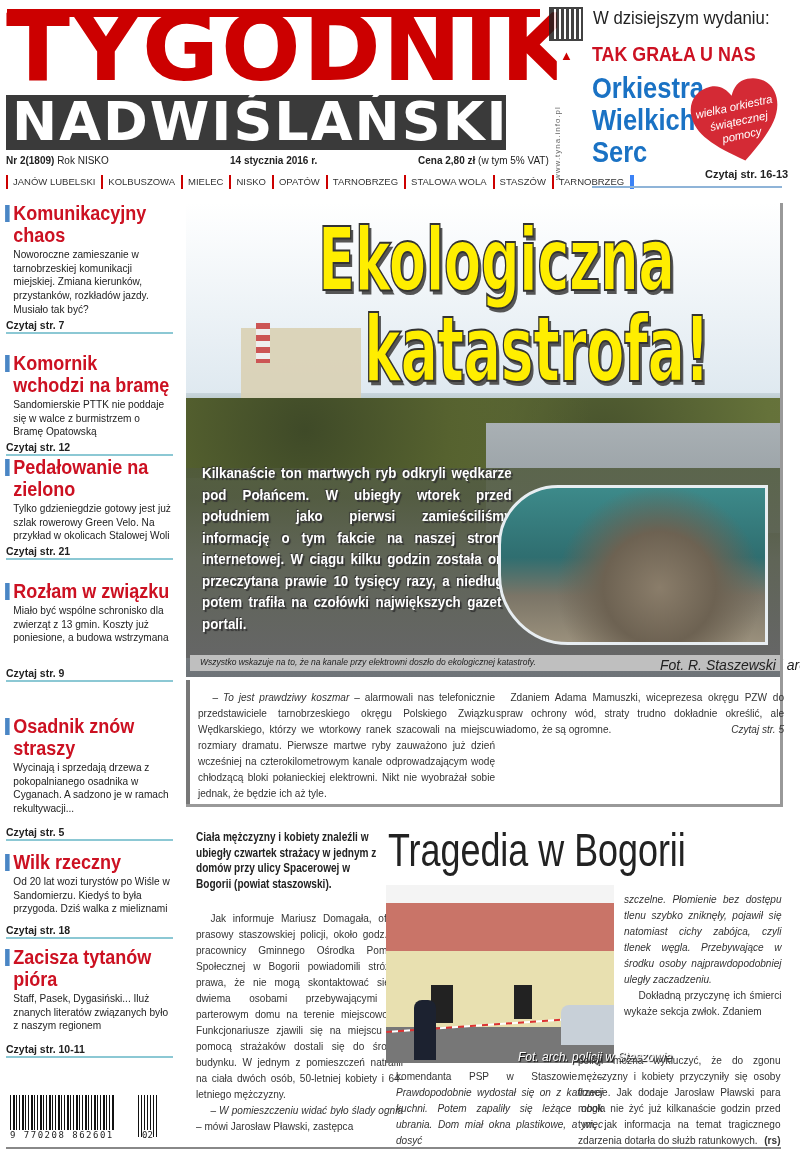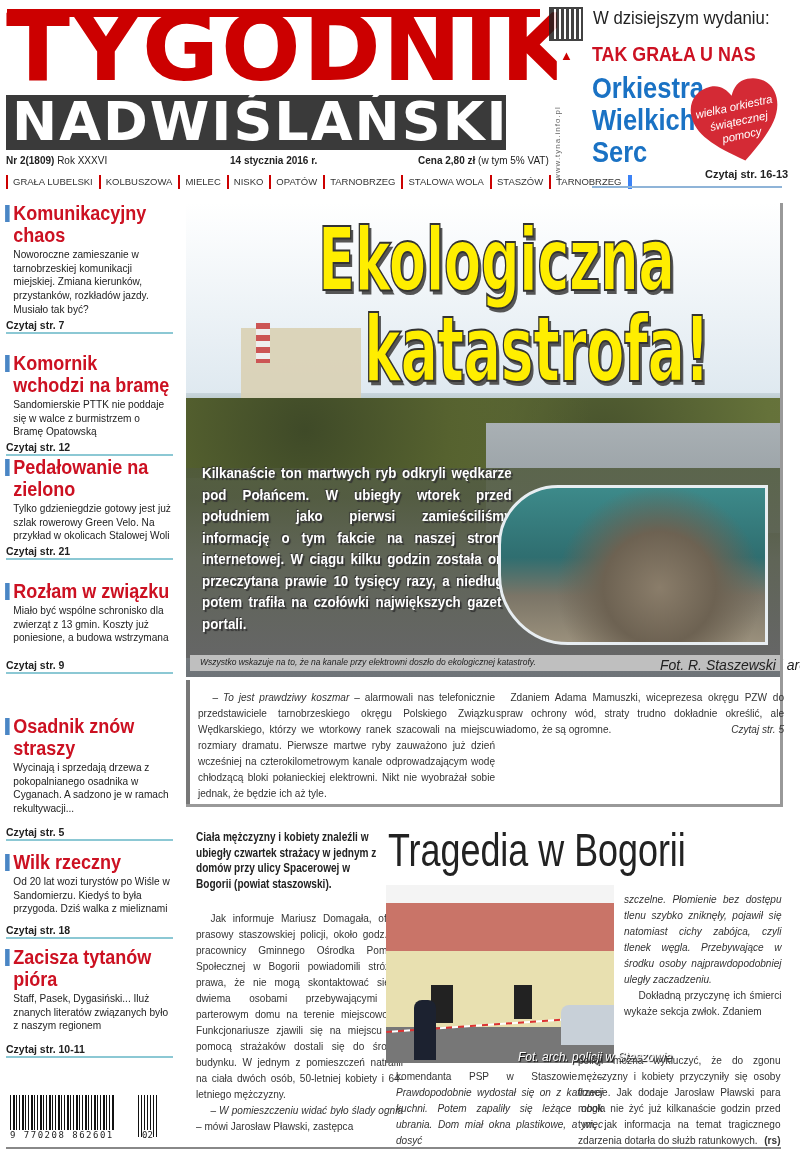--- a/index.html
+++ b/index.html
@@ -97,29 +97,29 @@
 </head>
 <body>
 
 <div class="abs" id="mast-red-bar"></div>
 <div class="abs" id="mast-title1">TYGODNIK</div>
 <div class="abs" id="mast-title2-bg"></div>
 <div class="abs" id="mast-title2">NADWIŚLAŃSKI</div>
 
 <div class="abs meta" style="left:6px;">
   <b>Nr 2(1809)</b>
-  <span>Rok XXXVI</span>
+  <span>Rok NISKO</span>
 </div>
 <div class="abs meta" style="left:230px;font-weight:bold;">14 stycznia 2016 r.</div>
 <div class="abs meta" style="left:418px;">
   <b>Cena 2,80 zł</b>
   <span>(w tym 5% VAT)</span>
 </div>
 <div class="abs" id="towns">
-  <span>GRAŁA LUBELSKI</span>
+  <span>JANÓW LUBELSKI</span>
   <span>KOLBUSZOWA</span>
   <span>MIELEC</span>
   <span>NISKO</span>
   <span>OPATÓW</span>
   <span>TARNOBRZEG</span>
   <span>STALOWA WOLA</span>
   <span>STASZÓW</span>
   <span>TARNOBRZEG</span>
 </div>
 
@@ -155,21 +155,21 @@
 </div>
 <div class="abs sb-item" style="top:456px;">
   <div class="sb-head">Pedałowanie na zielono</div>
   <div class="sb-text">Tylko gdzieniegdzie gotowy jest już szlak rowerowy Green Velo. Na przykład w okolicach Stalowej Woli</div>
   <div class="sb-read">Czytaj str. 21</div>
   <div class="sb-rule"></div>
 </div>
 <div class="abs sb-item" style="top:580px;">
   <div class="sb-head">Rozłam w związku</div>
   <div class="sb-text">Miało być wspólne schronisko dla zwierząt z 13 gmin. Koszty już poniesione, a budowa wstrzymana</div>
-  <div class="sb-read" style="margin-top:14px;">Czytaj str. 9</div>
+  <div class="sb-read" style="margin-top:22px;">Czytaj str. 9</div>
   <div class="sb-rule"></div>
 </div>
 <div class="abs sb-item" style="top:715px;">
   <div class="sb-head">Osadnik znów straszy</div>
   <div class="sb-text">Wycinają i sprzedają drzewa z pokopalnianego osadnika w Cyganach. A sadzono je w ramach rekultywacji...</div>
   <div class="sb-read" style="margin-top:10px;">Czytaj str. 5</div>
   <div class="sb-rule"></div>
 </div>
 <div class="abs sb-item" style="top:851px;">
   <div class="sb-head">Wilk rzeczny</div>

